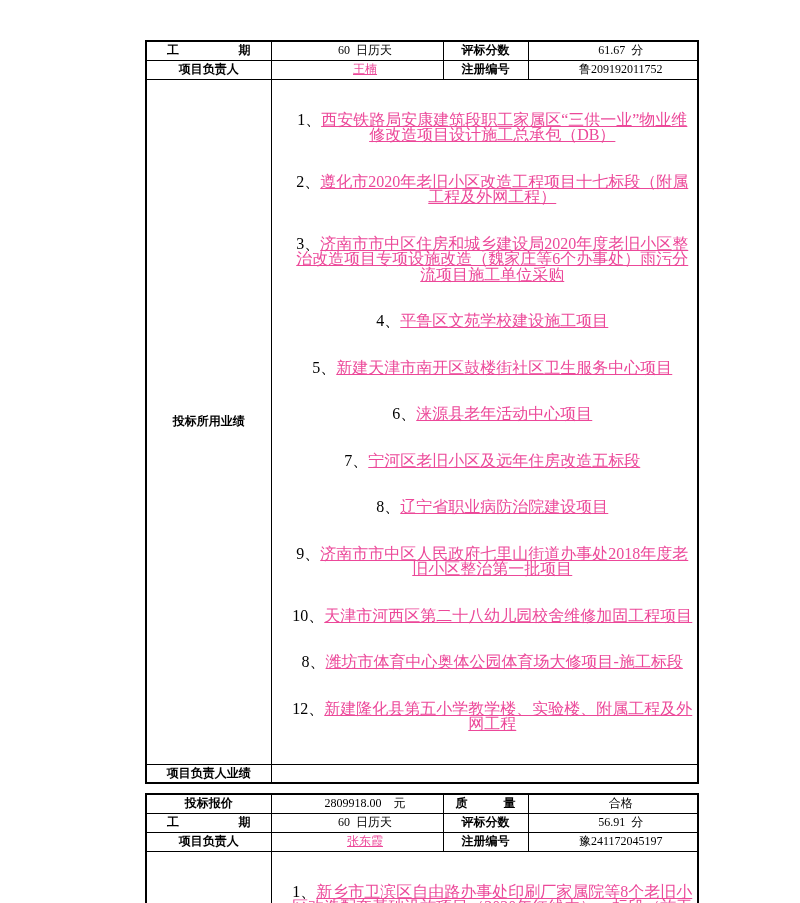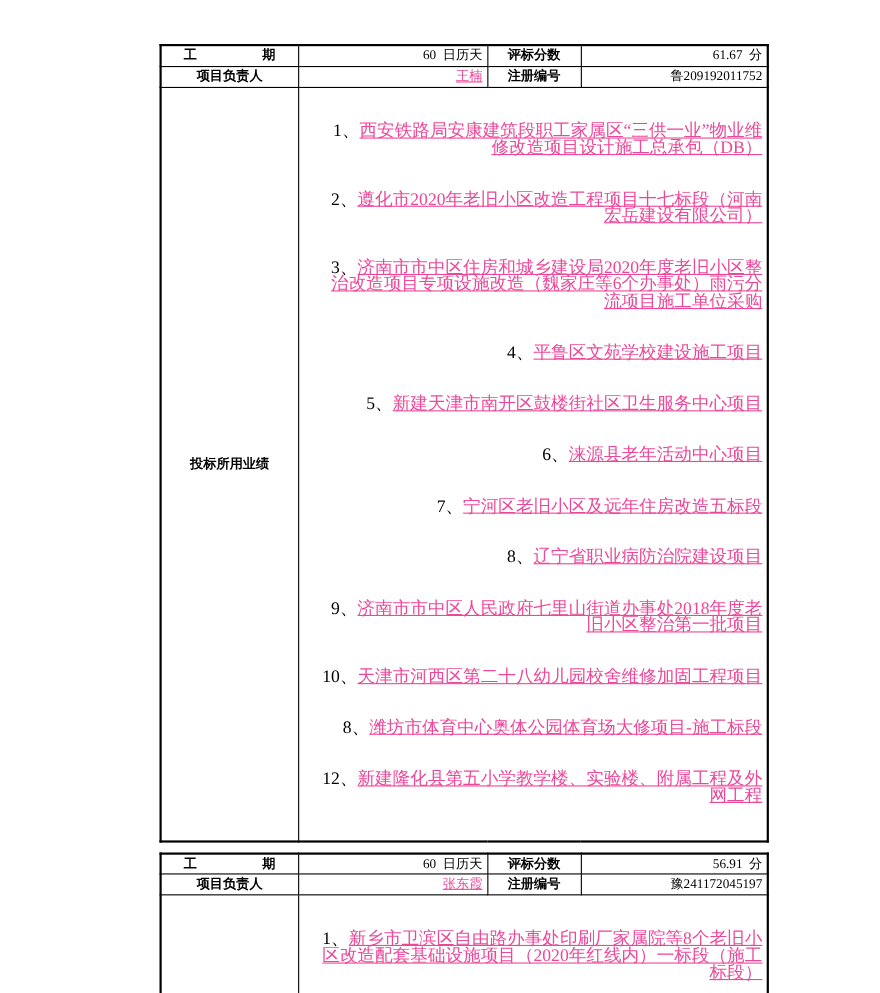--- a/index.html
+++ b/index.html
@@ -15,21 +15,21 @@
     width:552px; margin-left:133px;
     border:2px solid #000;
   }
   table.t1 { margin-top:40px; }
   table.t2 { margin-top:9px; }
   .doc-table td {
     border:1px solid #000; font-size:12px; line-height:15.5px;
     padding:1px 4px; vertical-align:middle; overflow:hidden;
   }
   .doc-table td.lbl { font-weight:bold; text-align:center; height:19px; }
-  .doc-table td.val { text-align:right; white-space:pre-wrap;padding-left:20px; }
+  .doc-table td.val { text-align:center; white-space:pre-wrap;padding-left:20px; }
   .jlabel { display:block; text-align:justify; text-align-last:justify; padding:0 16px; font-weight:bold; }
   .jlabel-sm { display:block; text-align:justify; text-align-last:justify; padding:0 8px; font-weight:bold; }
   .link { color:#ec4899; text-decoration:underline; cursor:pointer; }
   .ach-list { padding:1px 2px; }
   .ach { font-size:16px; line-height:15.5px; }
   .ach .num { color:#000; }
   td.empty-cell { height:19px; }
 </style>
 </head>
 <body>
@@ -55,44 +55,56 @@
     <tr>
       <td class="lbl">项目负责人</td>
       <td class="val"><a class="link">王楠</a></td>
       <td class="lbl">注册编号</td>
       <td class="val">鲁209192011752</td>
     </tr>
     <tr>
       <td class="lbl">投标所用业绩</td>
       <td class="val ach-list" colspan="3">
         <div class="ach"><span class="num">1、</span><a class="link">西安铁路局安康建筑段职工家属区“三供一业”物业维修改造项目设计施工总承包（DB）</a></div>
-        <div class="ach"><span class="num">2、</span><a class="link">遵化市2020年老旧小区改造工程项目十七标段（河南宏岳建设有限公司）</a></div>
+        <div class="ach"><span class="num">2、</span><a class="link">遵化市2020年老旧小区改造工程项目十七标段（附属工程及外网工程）</a></div>
         <div class="ach"><span class="num">3、</span><a class="link">济南市市中区住房和城乡建设局2020年度老旧小区整治改造项目专项设施改造（魏家庄等6个办事处）雨污分流项目施工单位采购</a></div>
         <div class="ach"><span class="num">4、</span><a class="link">平鲁区文苑学校建设施工项目</a></div>
         <div class="ach"><span class="num">5、</span><a class="link">新建天津市南开区鼓楼街社区卫生服务中心项目</a></div>
         <div class="ach"><span class="num">6、</span><a class="link">涞源县老年活动中心项目</a></div>
         <div class="ach"><span class="num">7、</span><a class="link">宁河区老旧小区及远年住房改造五标段</a></div>
         <div class="ach"><span class="num">8、</span><a class="link">辽宁省职业病防治院建设项目</a></div>
         <div class="ach"><span class="num">9、</span><a class="link">济南市市中区人民政府七里山街道办事处2018年度老旧小区整治第一批项目</a></div>
         <div class="ach"><span class="num">10、</span><a class="link">天津市河西区第二十八幼儿园校舍维修加固工程项目</a></div>
         <div class="ach"><span class="num">8、</span><a class="link">潍坊市体育中心奥体公园体育场大修项目-施工标段</a></div>
         <div class="ach"><span class="num">12、</span><a class="link">新建隆化县第五小学教学楼、实验楼、附属工程及外网工程</a></div>
       </td>
     </tr>
+    <tr>
+      <td class="lbl">项目负责人业绩</td>
+      <td class="val empty-cell" colspan="3"></td>
+    </tr>
   </tbody>
     </table>
 
   <table class="doc-table t2">
     <colgroup>
         <col style="width:125px">
         <col style="width:172px">
         <col style="width:85px">
         <col style="width:170px">
       </colgroup>
     <tbody>
+    <tr>
+      <td class="lbl">投标报价</td>
+      <td class="val">2809918.00    元</td>
+      <td class="lbl">
+            <span class="jlabel-sm">质量</span>
+          </td>
+      <td class="val">合格</td>
+    </tr>
     <tr>
       <td class="lbl">
             <span class="jlabel">工期</span>
           </td>
       <td class="val">60  日历天</td>
       <td class="lbl">评标分数</td>
       <td class="val">56.91  分</td>
     </tr>
     <tr>
       <td class="lbl">项目负责人</td>

